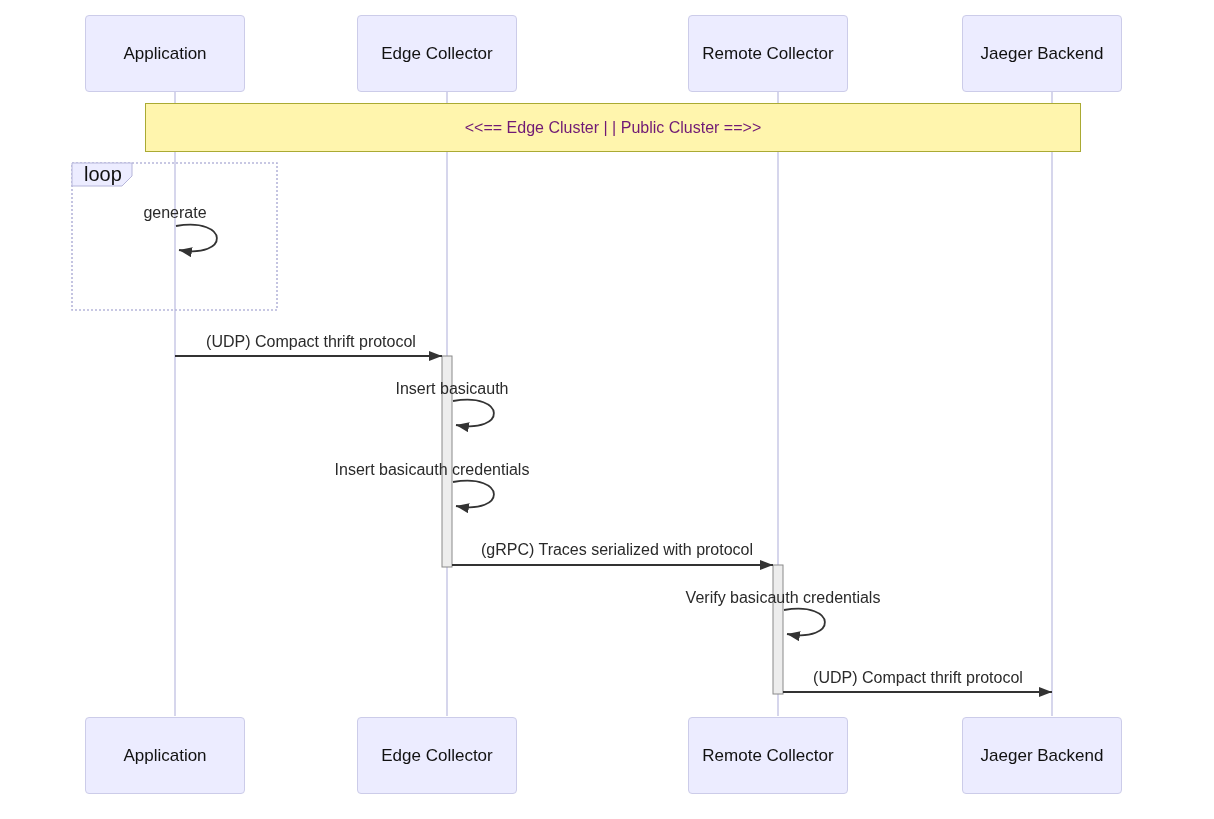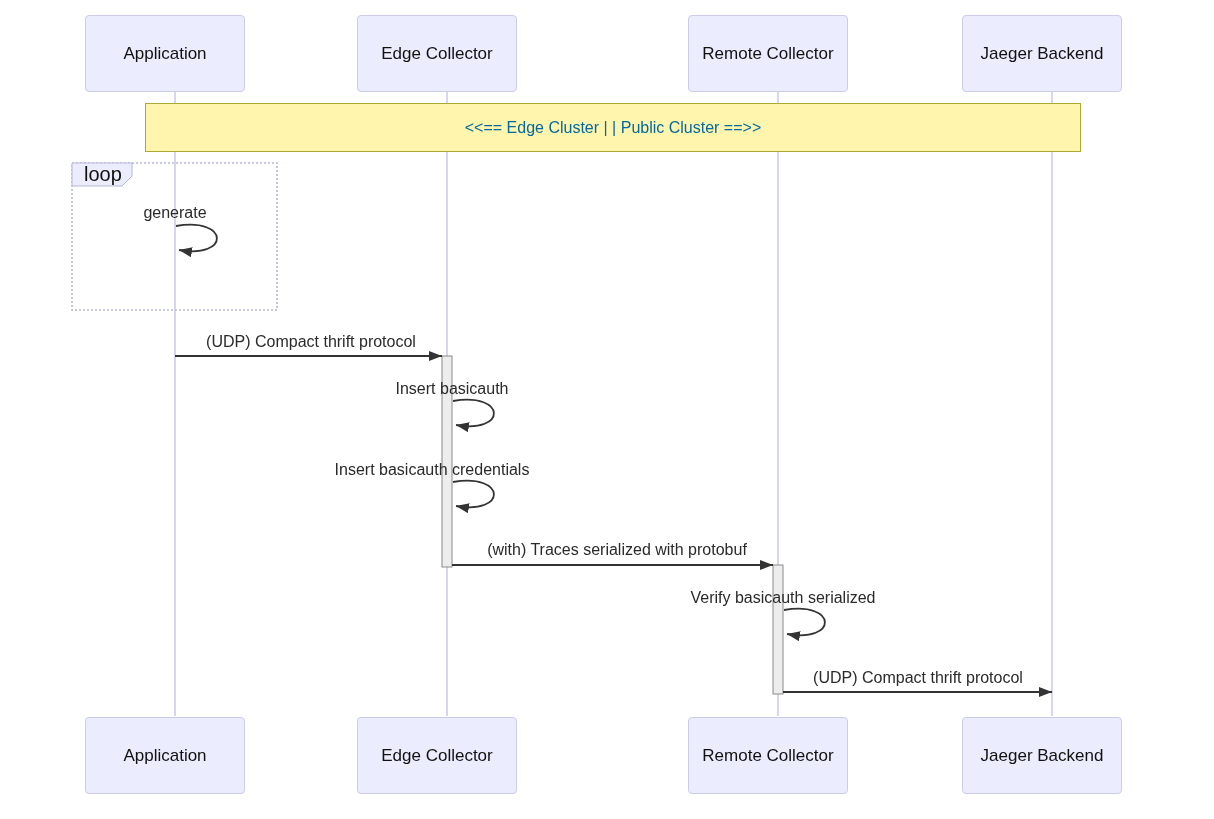--- a/index.html
+++ b/index.html
@@ -32,21 +32,21 @@
     display: flex; align-items: center; justify-content: center;
     font-size: 17px; color: #111111;
     box-sizing: border-box;
   }
   .note {
     position: absolute;
     left: 145px; top: 103px; width: 936px; height: 49px;
     background: var(--note-fill, #FFF5AD);
     border: 1px solid var(--note-border, #AAAA33);
     display: flex; align-items: center; justify-content: center;
-    font-size: 16px; color: #0369a1;
+    font-size: 16px; color: #701a75;
     box-sizing: border-box;
   }
   .msg-label {
     position: absolute;
     transform: translateX(-50%);
     white-space: nowrap;
     font-weight: normal;
     font-size: 16px;
     color: var(--message-text, #2A2A2A);
     line-height: 20px;
@@ -120,17 +120,17 @@
   <div class="actor" style="left:962px; top:717px;">
     <span>Jaeger Backend</span>
   </div>
 
   <div class="loop-label">loop</div>
 
   <div class="msg-label" style="left:175px; top:203px;">generate</div>
   <div class="msg-label" style="left:311px; top:332px;">(UDP) Compact thrift protocol</div>
   <div class="msg-label" style="left:452px; top:379px;">Insert basicauth</div>
   <div class="msg-label" style="left:432px; top:460px;">Insert basicauth credentials</div>
-  <div class="msg-label" style="left:617px; top:540px;">(with) Traces serialized with protobuf</div>
-  <div class="msg-label" style="left:783px; top:588px;">Verify basicauth serialized</div>
+  <div class="msg-label" style="left:617px; top:540px;">(gRPC) Traces serialized with protocol</div>
+  <div class="msg-label" style="left:783px; top:588px;">Verify basicauth credentials</div>
   <div class="msg-label" style="left:918px; top:668px;">(UDP) Compact thrift protocol</div>
 
 </div>
 
 </body></html>

